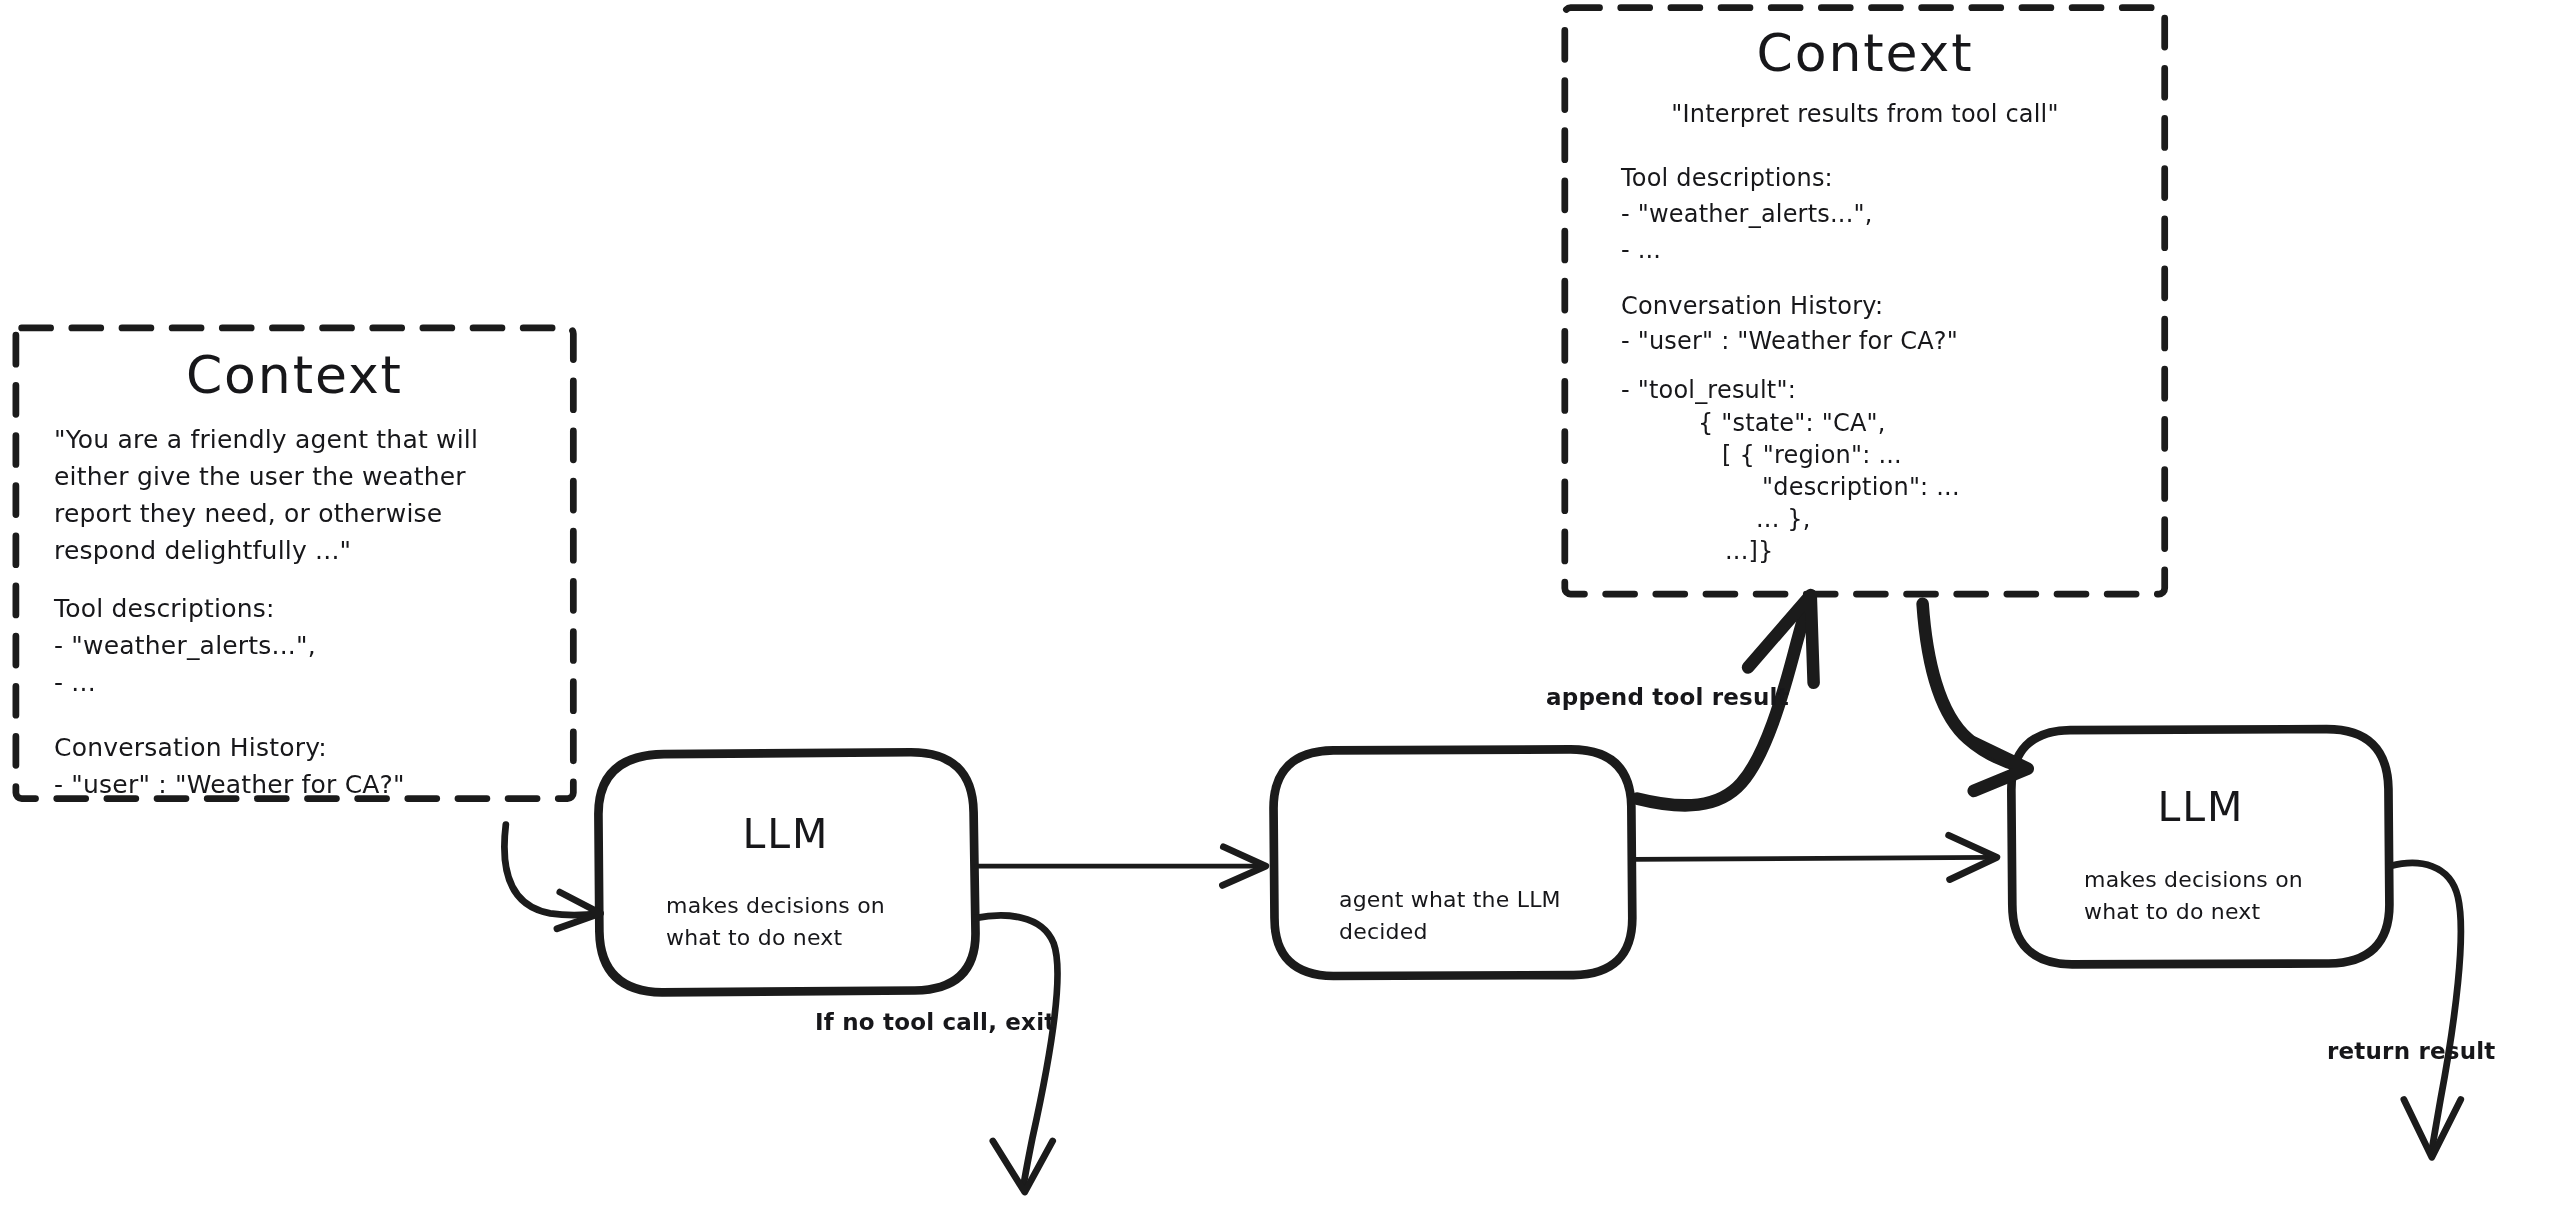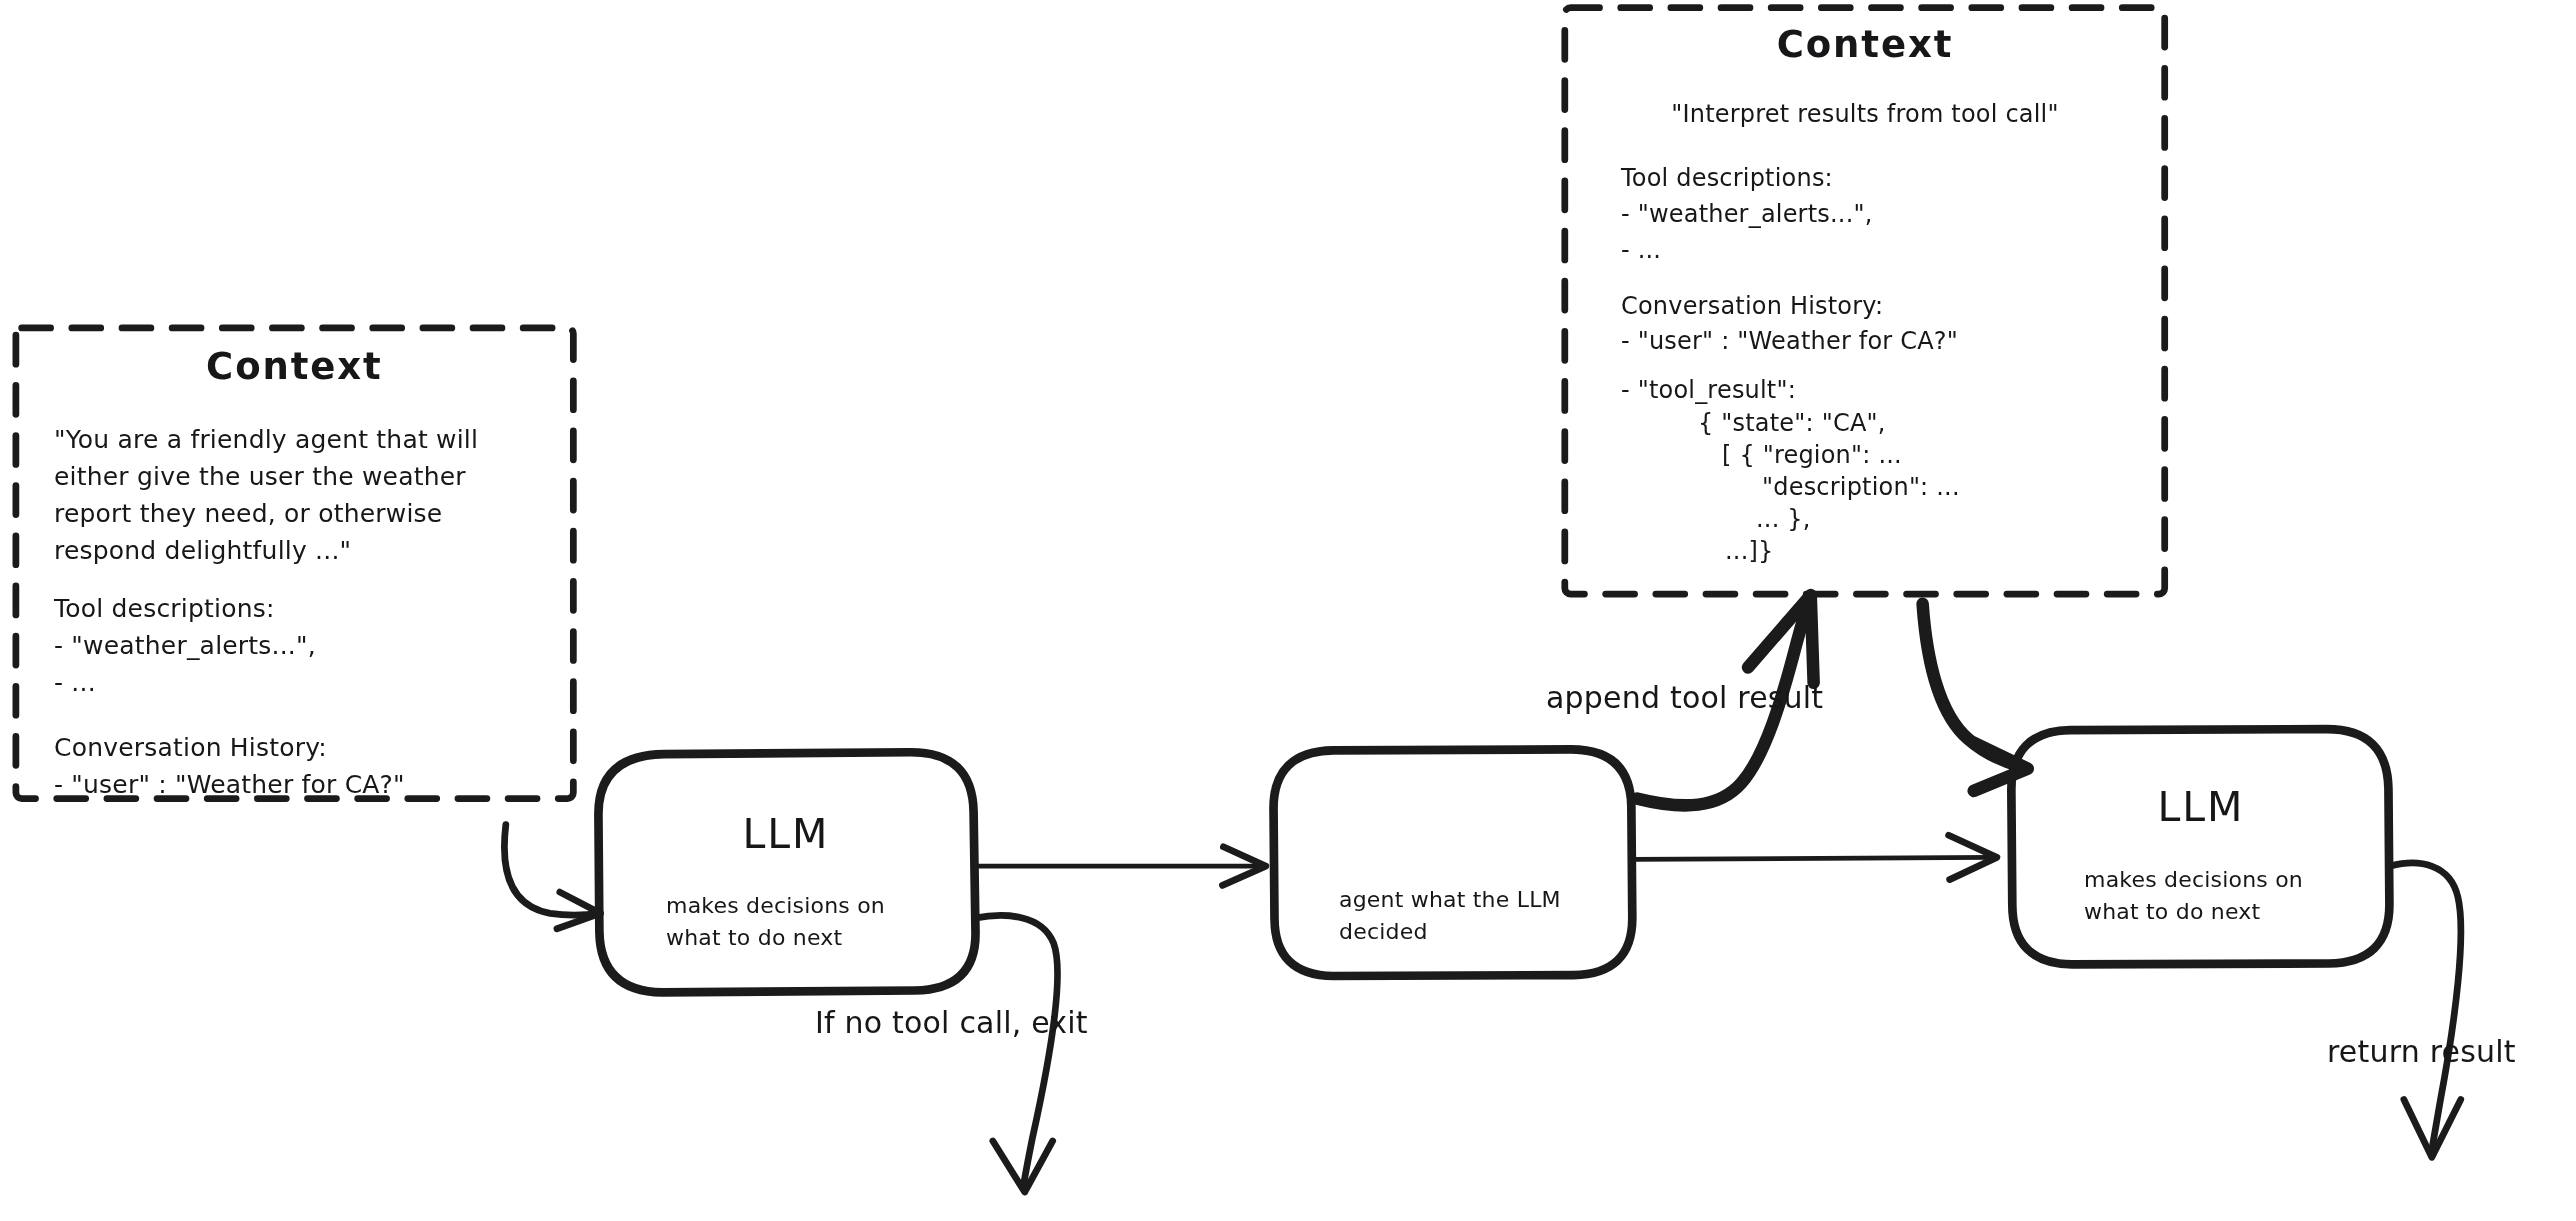--- a/index.html
+++ b/index.html
@@ -40,22 +40,22 @@
 
   
   .txt {
     position: absolute;
     color: #17171a;
     font-family: "DejaVu Sans", sans-serif;
     white-space: pre;
     letter-spacing: 0.2px;
   }
   .ctx-title {
-    font-size: 37px;
-    font-weight: 700;
+    font-size: 52px;
+    font-weight: 400;
     letter-spacing: 1.9px;
     text-align: center;
   }
   .ctx-body {
     font-size: 25px;
     line-height: 37px;
   }
   .ctx-body-r {
     font-size: 24px;
     line-height: 36px;
@@ -64,22 +64,23 @@
     font-size: 41px;
     letter-spacing: 1.9px;
     text-align: center;
   }
   .node-sub {
     font-size: 22px;
     line-height: 32px;
     text-align: left;
   }
   .edge-label {
-    font-size: 30px;
+    font-size: 23px;
     line-height: 29px;
+    font-weight: bold;
   }
   .quote-block {
     font-size: 25px;
     line-height: 37px;
   }
 </style>
 </head>
 <body>
 
 <div id="canvas">

